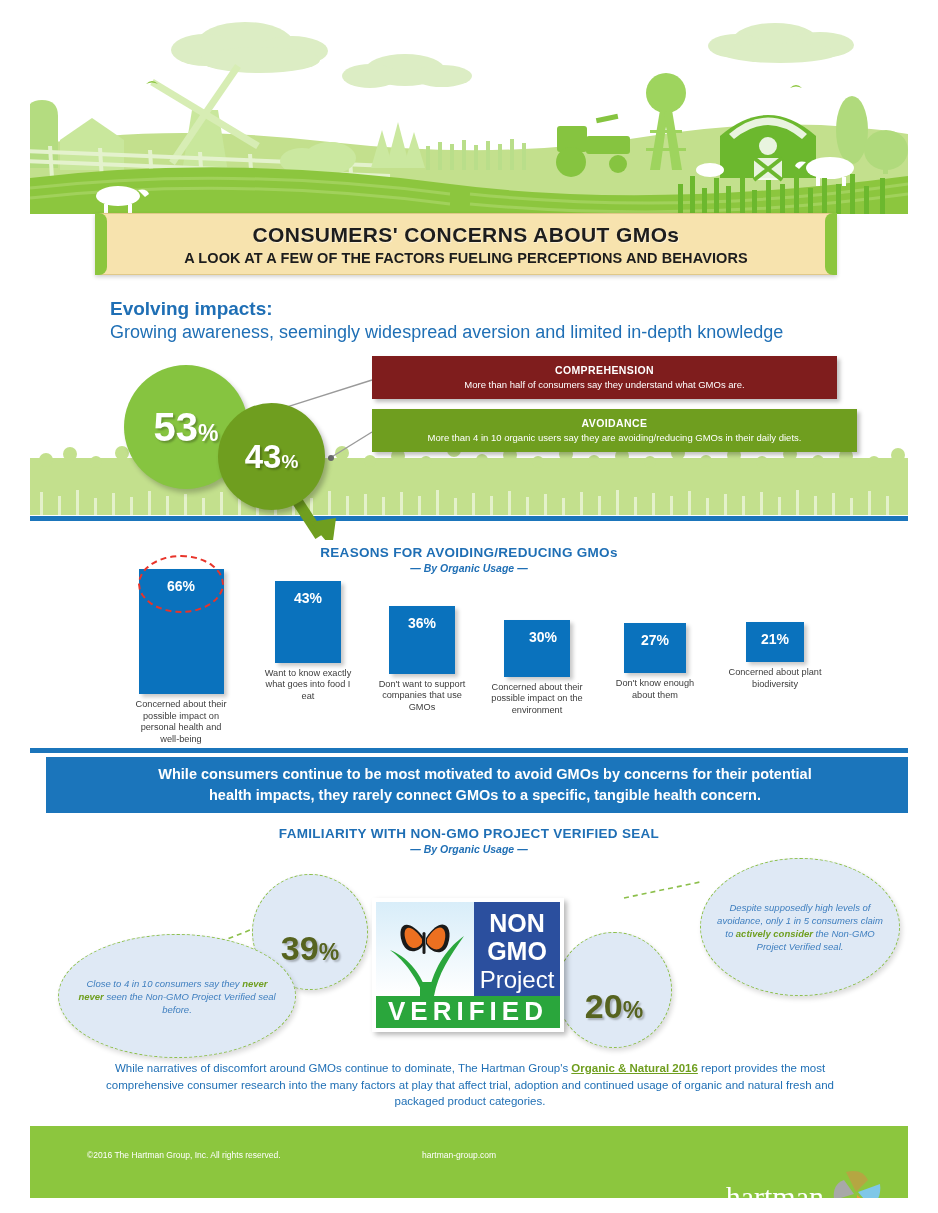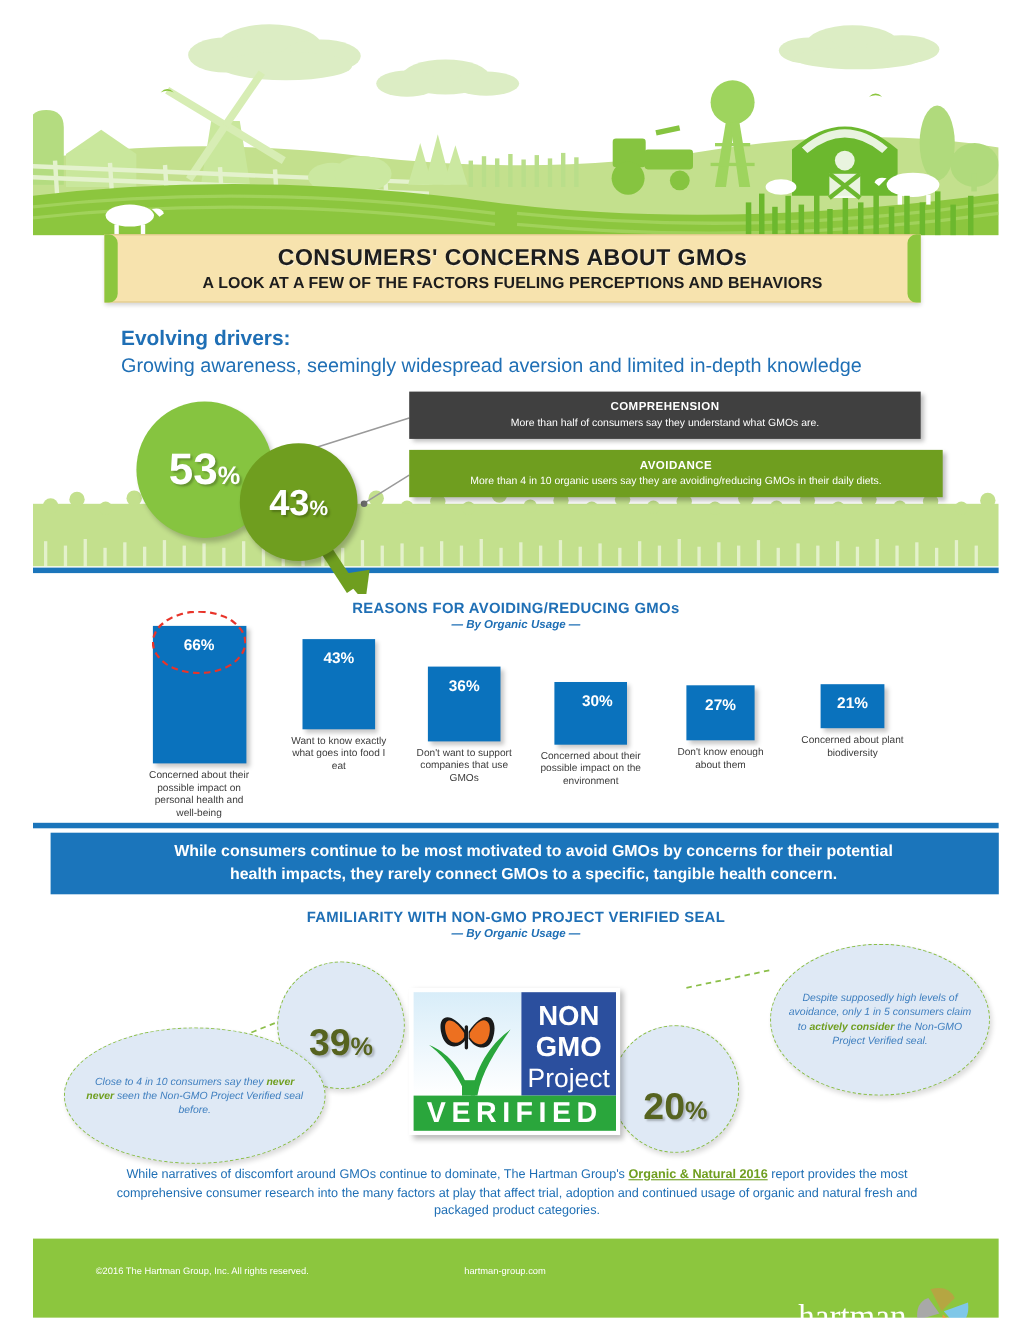--- a/index.html
+++ b/index.html
@@ -58,21 +58,21 @@
   .bigpct .s { font-size:23px; }
   .circ43 .bigpct { font-size:33px; }
   .circ43 .bigpct .s { font-size:19px; }
 
   .callout {
     position:absolute; padding:8px 10px 9px; color:#fff; text-align:center;
     box-shadow: 3px 3px 4px rgba(0,0,0,.25); z-index:5;
   }
   .callout .ctitle { font-size:10.5px; font-weight:700; letter-spacing:.4px; }
   .callout .cbody  { font-size:9.5px; font-weight:400; margin-top:3px; }
-  .co-comp { left:372px; top:16px; width:465px; background:#404040; }
+  .co-comp { left:372px; top:16px; width:465px; background:#7f1d1d; }
   .co-avoid{ left:372px; top:69px; width:485px; background:#6f9e1f; }
 
   .leader { position:absolute; z-index:2; }
 
   
   .divider { position:absolute; left:30px; width:878px; height:5px; background:#1b75bb; }
 
   
   .barsec { position:absolute; left:0; top:545px; width:938px; height:205px; }
   .bar-head { position:absolute; left:0; top:0; width:938px; text-align:center; }
@@ -301,21 +301,21 @@
       </g>
     </svg>
   </div>
 
   <div class="plaque">
     <div class="plaque-t1">CONSUMERS' CONCERNS ABOUT GMOs</div>
     <div class="plaque-t2">A LOOK AT A FEW OF THE FACTORS FUELING PERCEPTIONS AND BEHAVIORS</div>
   </div>
 
   <div class="drivers">
-    <h2>Evolving drivers:</h2>
+    <h2>Evolving impacts:</h2>
     <p>Growing awareness, seemingly widespread aversion and limited in-depth knowledge</p>
   </div>
 
   <div class="stage">
 
     <div class="crowd">
       <svg width="878" height="75" viewBox="0 0 878 75">
         <rect x="0" y="18" width="878" height="57" fill="#c3e08d"></rect>
         <g fill="#c3e08d">
           <circle cx="16" cy="20" r="7"></circle>

